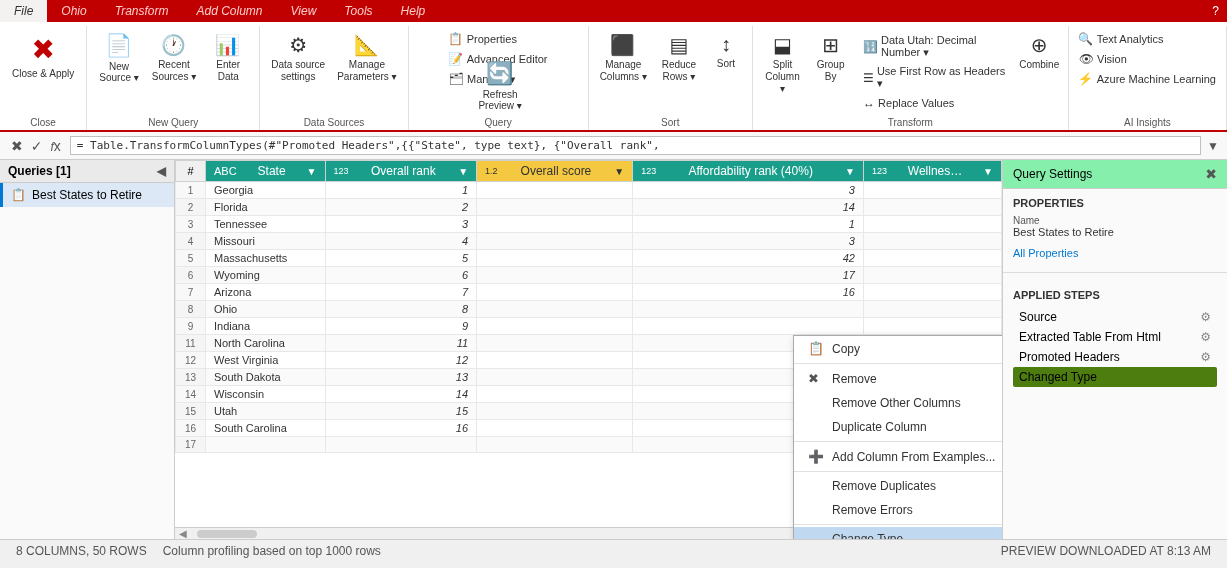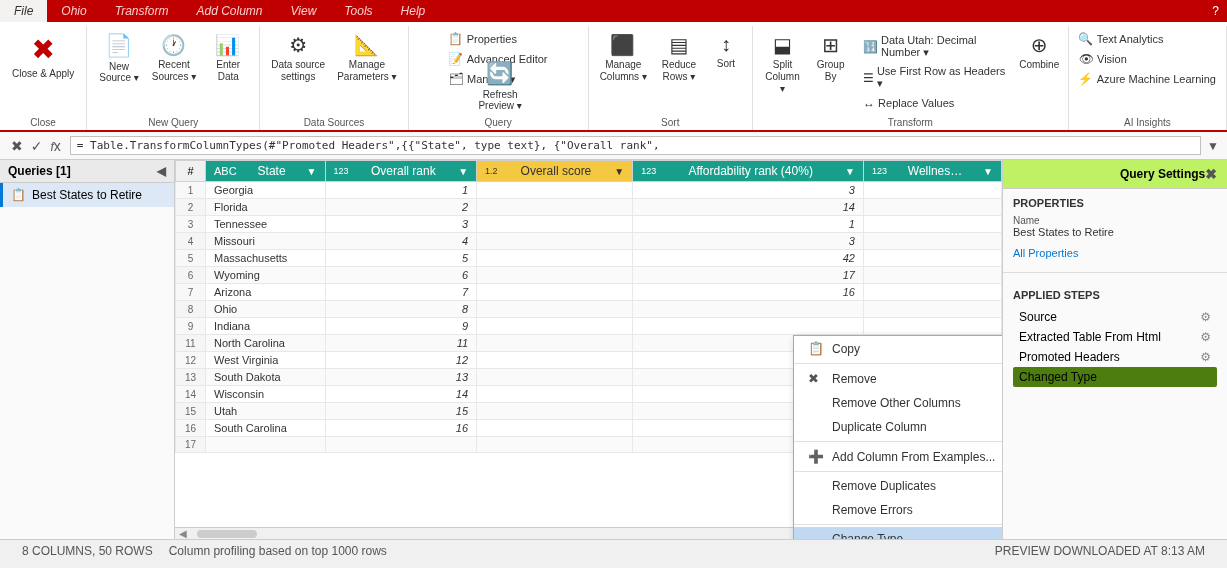--- a/index.html
+++ b/index.html
@@ -44,26 +44,26 @@
     th.col-header .col-inner { display: flex; align-items: center; justify-content: space-between; gap: 4px; }
     th.col-header .dropdown-btn { font-size: 10px; cursor: pointer; }
     th.row-num { background: #f0f0f0; width: 30px; text-align: center; }
     td { border: 1px solid #e8e8e8; padding: 2px 8px; font-size: 11px; color: #333; white-space: nowrap; }
     td.row-num { text-align: center; background: #f8f8f8; color: #666; font-size: 10px; }
     td.num-val { text-align: right; font-style: italic; }
     tr:nth-child(even) td { background: #fafafa; }
     tr:nth-child(even) td.row-num { background: #f5f5f5; }
 
     
-    .status-bar { display: flex; align-items: center; background: #f0f0f0; border-top: 1px solid #ccc; height: 22px; padding: 0 22px; font-size: 10px; color: #555; gap: 16px; }
+    .status-bar { display: flex; align-items: center; background: #f0f0f0; border-top: 1px solid #ccc; height: 22px; padding: 0 16px; font-size: 10px; color: #555; gap: 16px; }
     .status-bar .status-right { margin-left: auto; }
 
     
     .right-panel { width: 225px; background: #fafafa; border-left: 1px solid #ccc; display: flex; flex-direction: column; font-size: 11px; }
-    .right-panel-header { display: flex; align-items: center; justify-content: flex-end; padding: 6px 10px; background: #bef264; border-bottom: 1px solid #ccc; font-weight: bold; font-size: 12px; }
+    .right-panel-header { display: flex; align-items: center; justify-content: space-between; padding: 6px 10px; background: #86efac; border-bottom: 1px solid #ccc; font-weight: normal; font-size: 12px; }
     .right-panel-close { cursor: pointer; color: #555; font-size: 14px; }
     .rp-section { padding: 8px 10px; }
     .rp-section-title { font-weight: bold; font-size: 11px; color: #333; margin-bottom: 6px; }
     .rp-label { color: #555; font-size: 10px; margin-bottom: 0; }
     .rp-value { font-size: 11px; color: #333; margin-bottom: 8px; }
     .rp-link { color: #0078d4; cursor: pointer; font-size: 11px; text-decoration: none; }
     .rp-divider { height: 1px; background: #ddd; margin: 4px 0 8px 0; }
     .applied-steps { display: flex; flex-direction: column; gap: 0; }
     .step-item { display: flex; align-items: center; justify-content: space-between; padding: 3px 6px; cursor: pointer; border-radius: 2px; font-size: 11px; }
     .step-item.active { background: #4d7c0f; }

